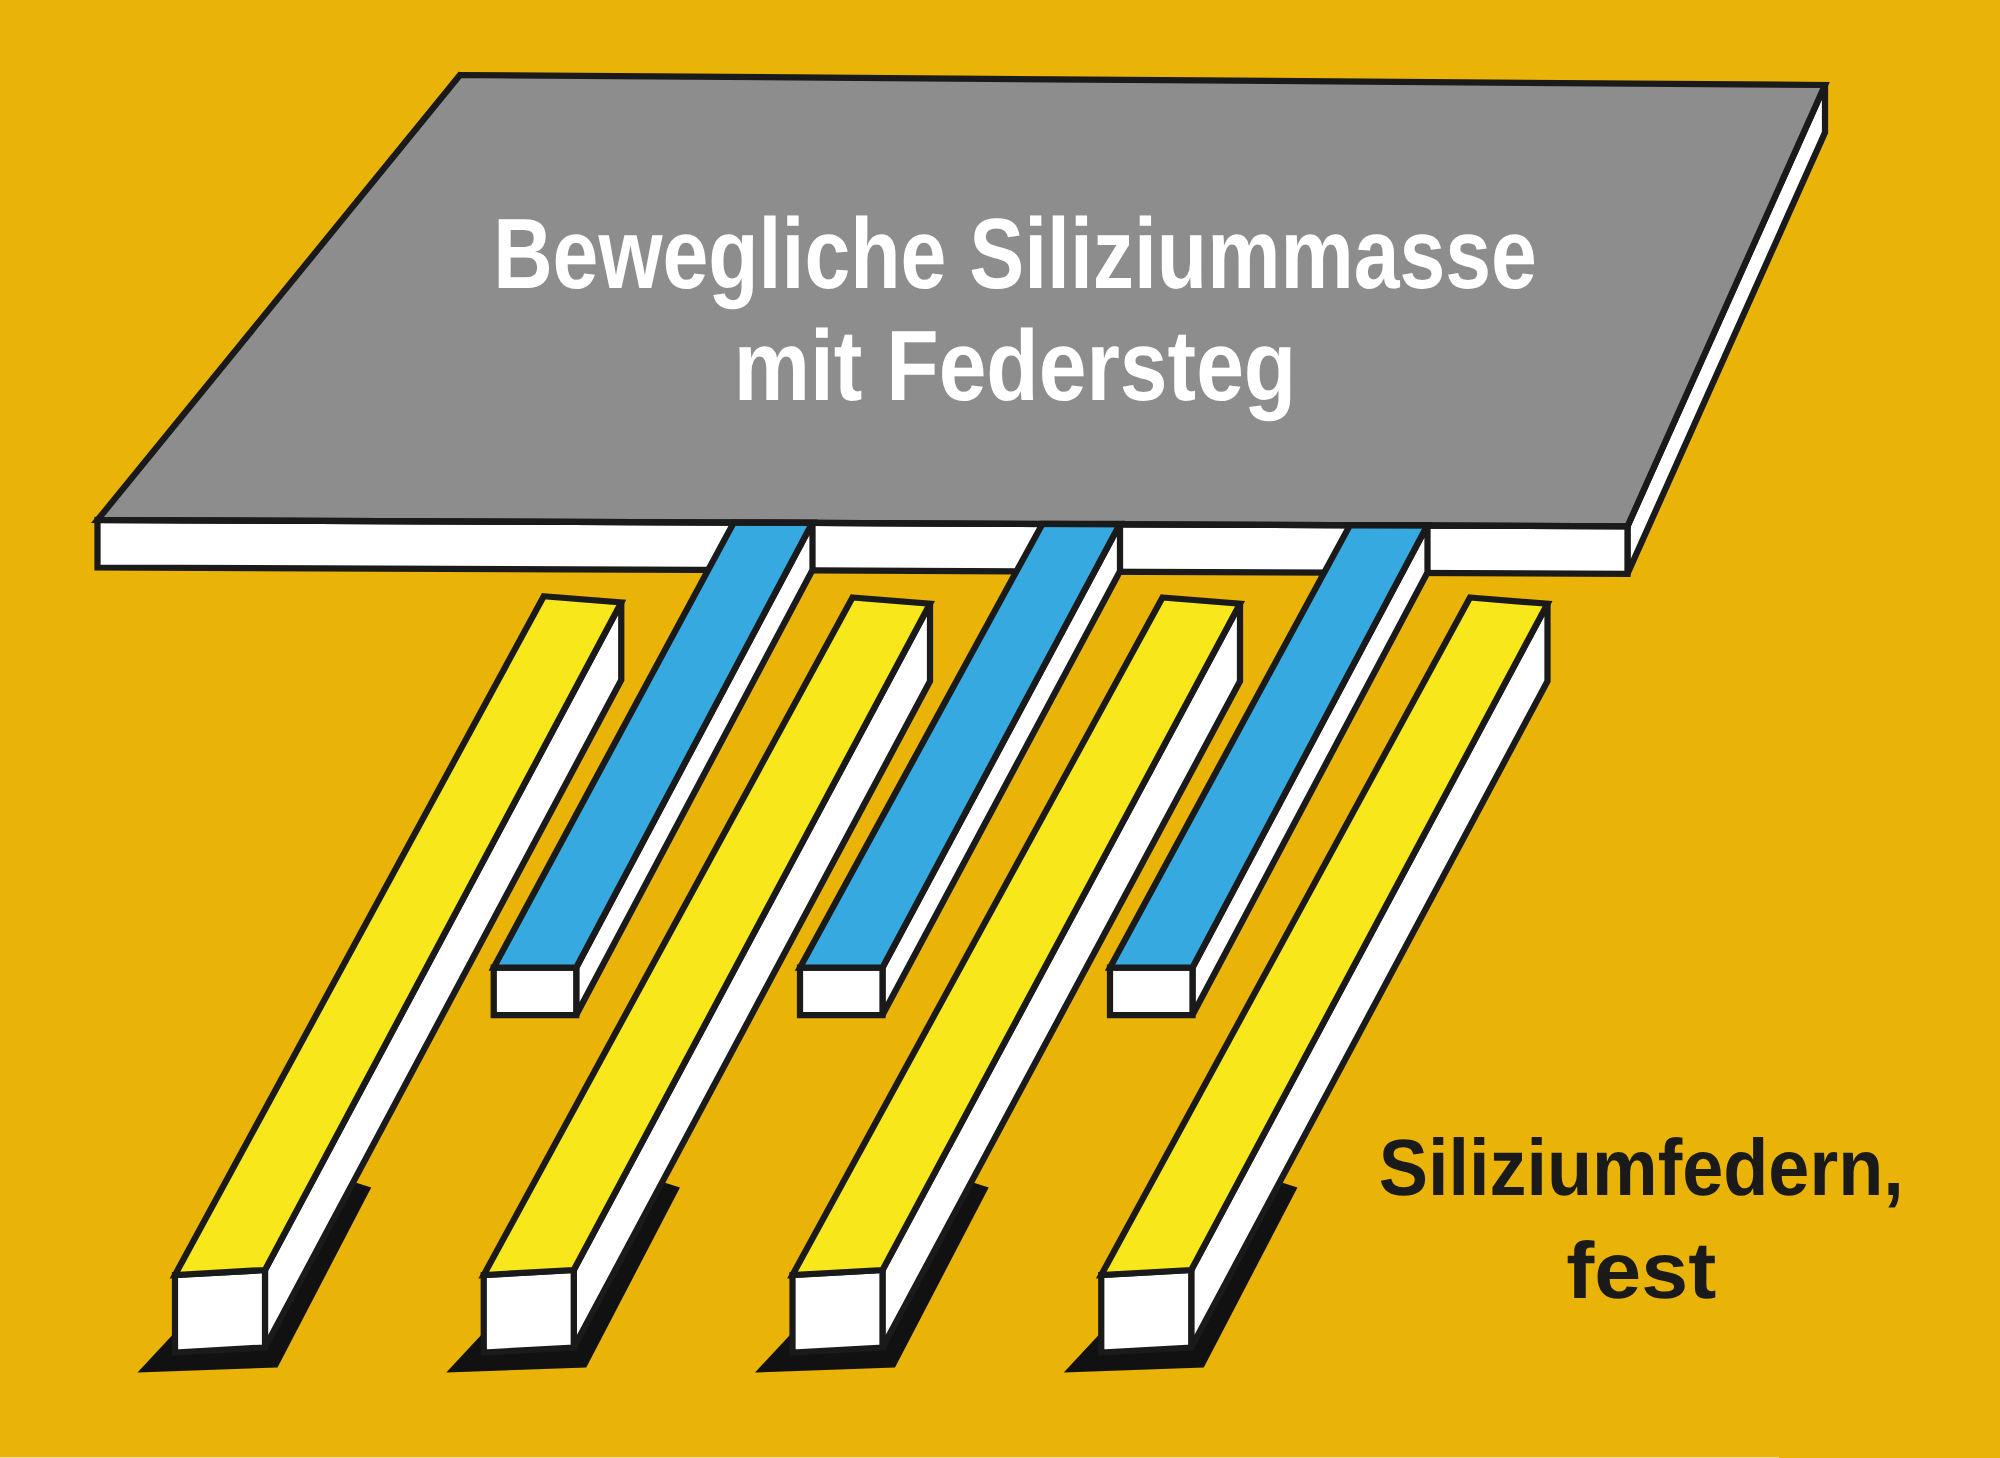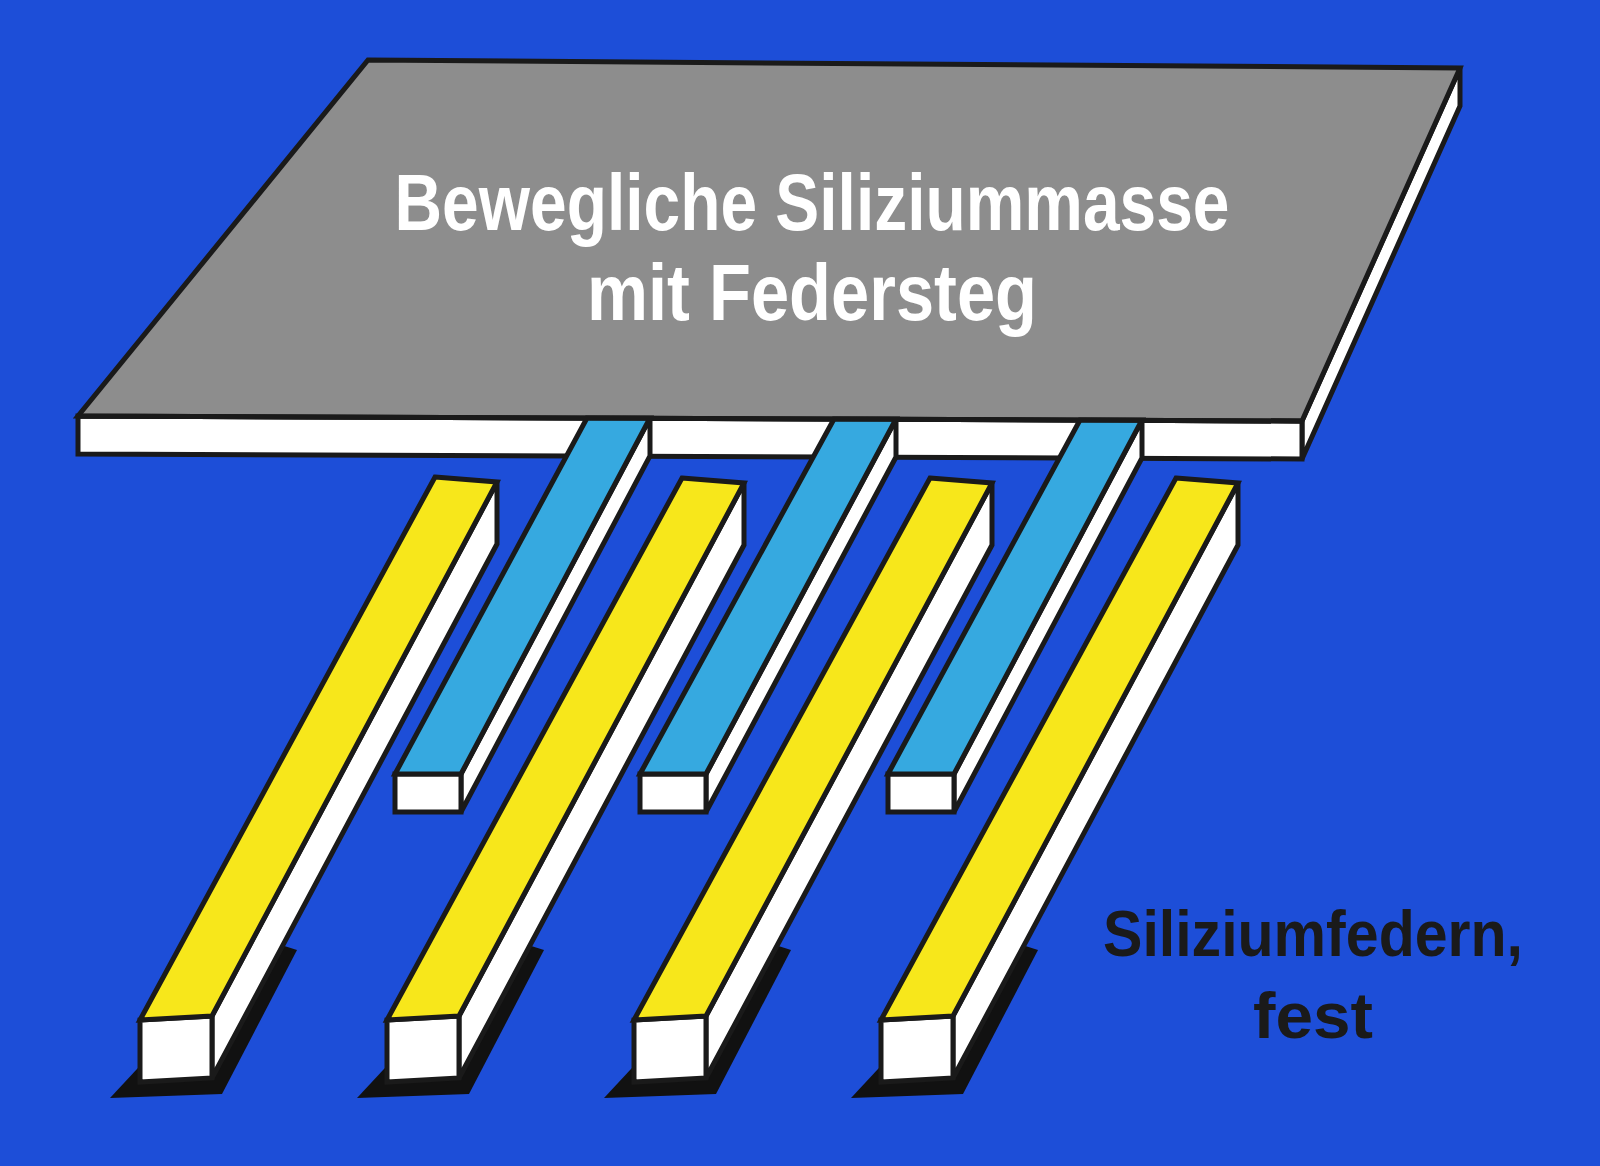--- a/index.html
+++ b/index.html
@@ -4,21 +4,21 @@
 <style>
   html, body {
     margin: 0;
     padding: 0;
     background: #ffffff;
   }
   .stage {
     position: relative;
     width: 1600px;
     height: 1166px;
-    background: #1d4ed8;
+    background: #eab308;
     overflow: hidden;
   }
   svg { display: block; }
   .outlined {
     stroke: #1a1a1a;
     stroke-width: 5;
     stroke-linejoin: miter;
   }
   .edge-line {
     stroke: #1a1a1a;

